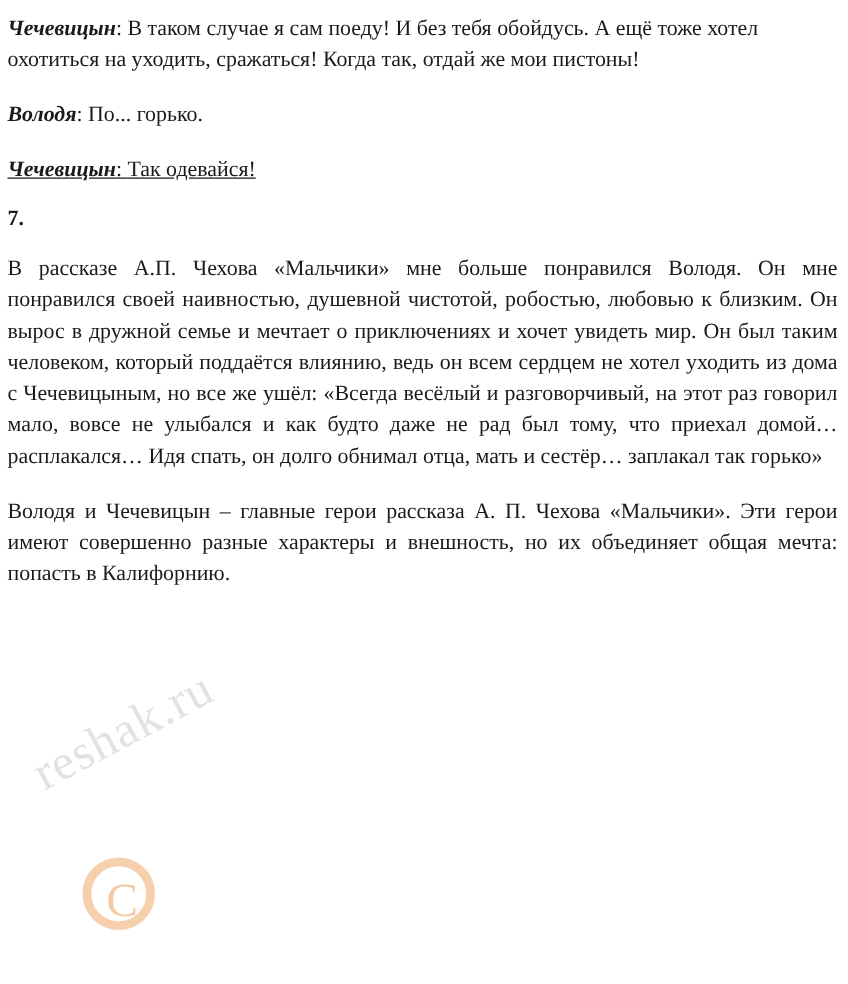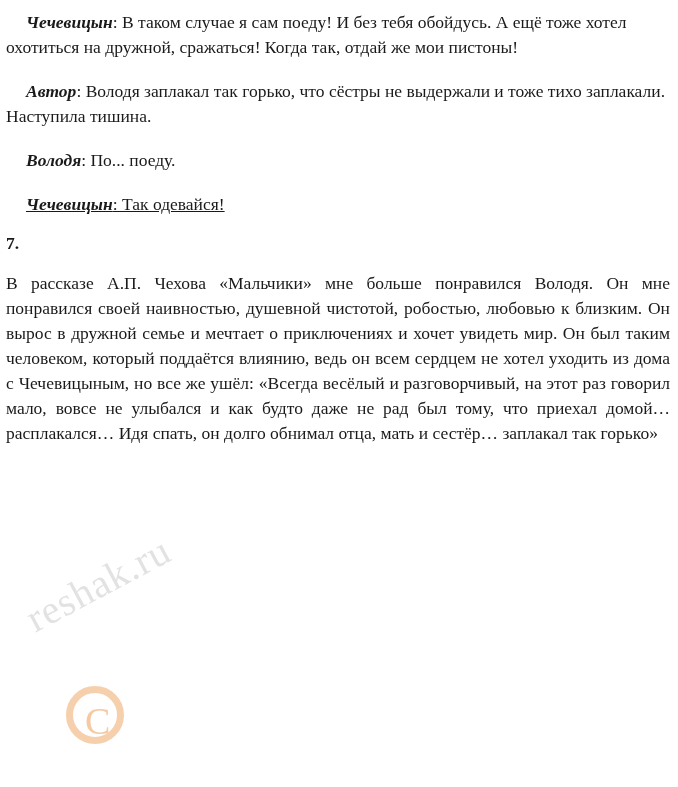--- a/index.html
+++ b/index.html
@@ -33,21 +33,20 @@
     line-height: 1.43;
     text-align: justify;
     text-justify: inter-word;
   }
   p.dialog {
     text-align: left;
   }
   .speaker {
     font-style: italic;
     font-weight: bold;
-    margin-left: 20px;
   }
   .bold {
     font-weight: bold;
   }
   .num-heading {
     font-size: 17.5px;
     font-weight: bold;
     margin: 0 0 17px 0;
     line-height: 1.2;
   }
@@ -95,29 +94,29 @@
 
 <div class="page">
 
   <div class="watermark wm-text">reshak.ru</div>
   <div class="watermark wm-circle">
     <span class="wm-circle-inner">C</span>
   </div>
 
   <div class="content">
 
-    <p class="dialog"><span class="speaker">Чечевицын</span><span>: </span><span>В таком случае я сам поеду! И без тебя обойдусь. А ещё тоже хотел охотиться на дружной, сражаться! Когда так, отдай же мои пистоны!</span></p>
-
-    <p class="dialog"><span class="speaker">Автор</span><span>: </span><span>Володя заплакал так горько, что сёстры не выдержали и тоже тихо заплакали. Наступила тишина.</span></p>
+    <p class="dialog"><span class="speaker">Чечевицын</span><span>: </span><span>В таком случае я сам поеду! И без тебя обойдусь. А ещё тоже хотел охотиться на уходить, сражаться! Когда так, отдай же мои пистоны!</span></p>
 
 
-    <p class="dialog"><span class="speaker">Володя</span><span>: </span><span>По... поеду.</span></p>
+
+    <p class="dialog"><span class="speaker">Володя</span><span>: </span><span>По... горько.</span></p>
 
     <p class="dialog tight"><span class="speaker">Чечевицын</span><span>: </span><span>Так одевайся!</span></p>
 
     <div class="num-heading">7.</div>
 
     <p>В рассказе А.П. Чехова «Мальчики» мне больше понравился Володя. Он мне понравился своей наивностью, душевной чистотой, робостью, любовью к близким. Он вырос в дружной семье и мечтает о приключениях и хочет увидеть мир. Он был таким человеком, который поддаётся влиянию, ведь он всем сердцем не хотел уходить из дома с Чечевицыным, но все же ушёл: «Всегда весёлый и разговорчивый, на этот раз говорил мало, вовсе не улыбался и как будто даже не рад был тому, что приехал домой… расплакался… Идя спать, он долго обнимал отца, мать и сестёр… заплакал так горько»</p>
 
+    <p>Володя и Чечевицын – главные герои рассказа А. П. Чехова «Мальчики». Эти герои имеют совершенно разные характеры и внешность, но их объединяет общая мечта: попасть в Калифорнию.</p>
 
 
   </div>
 </div>
 
 </body></html>

